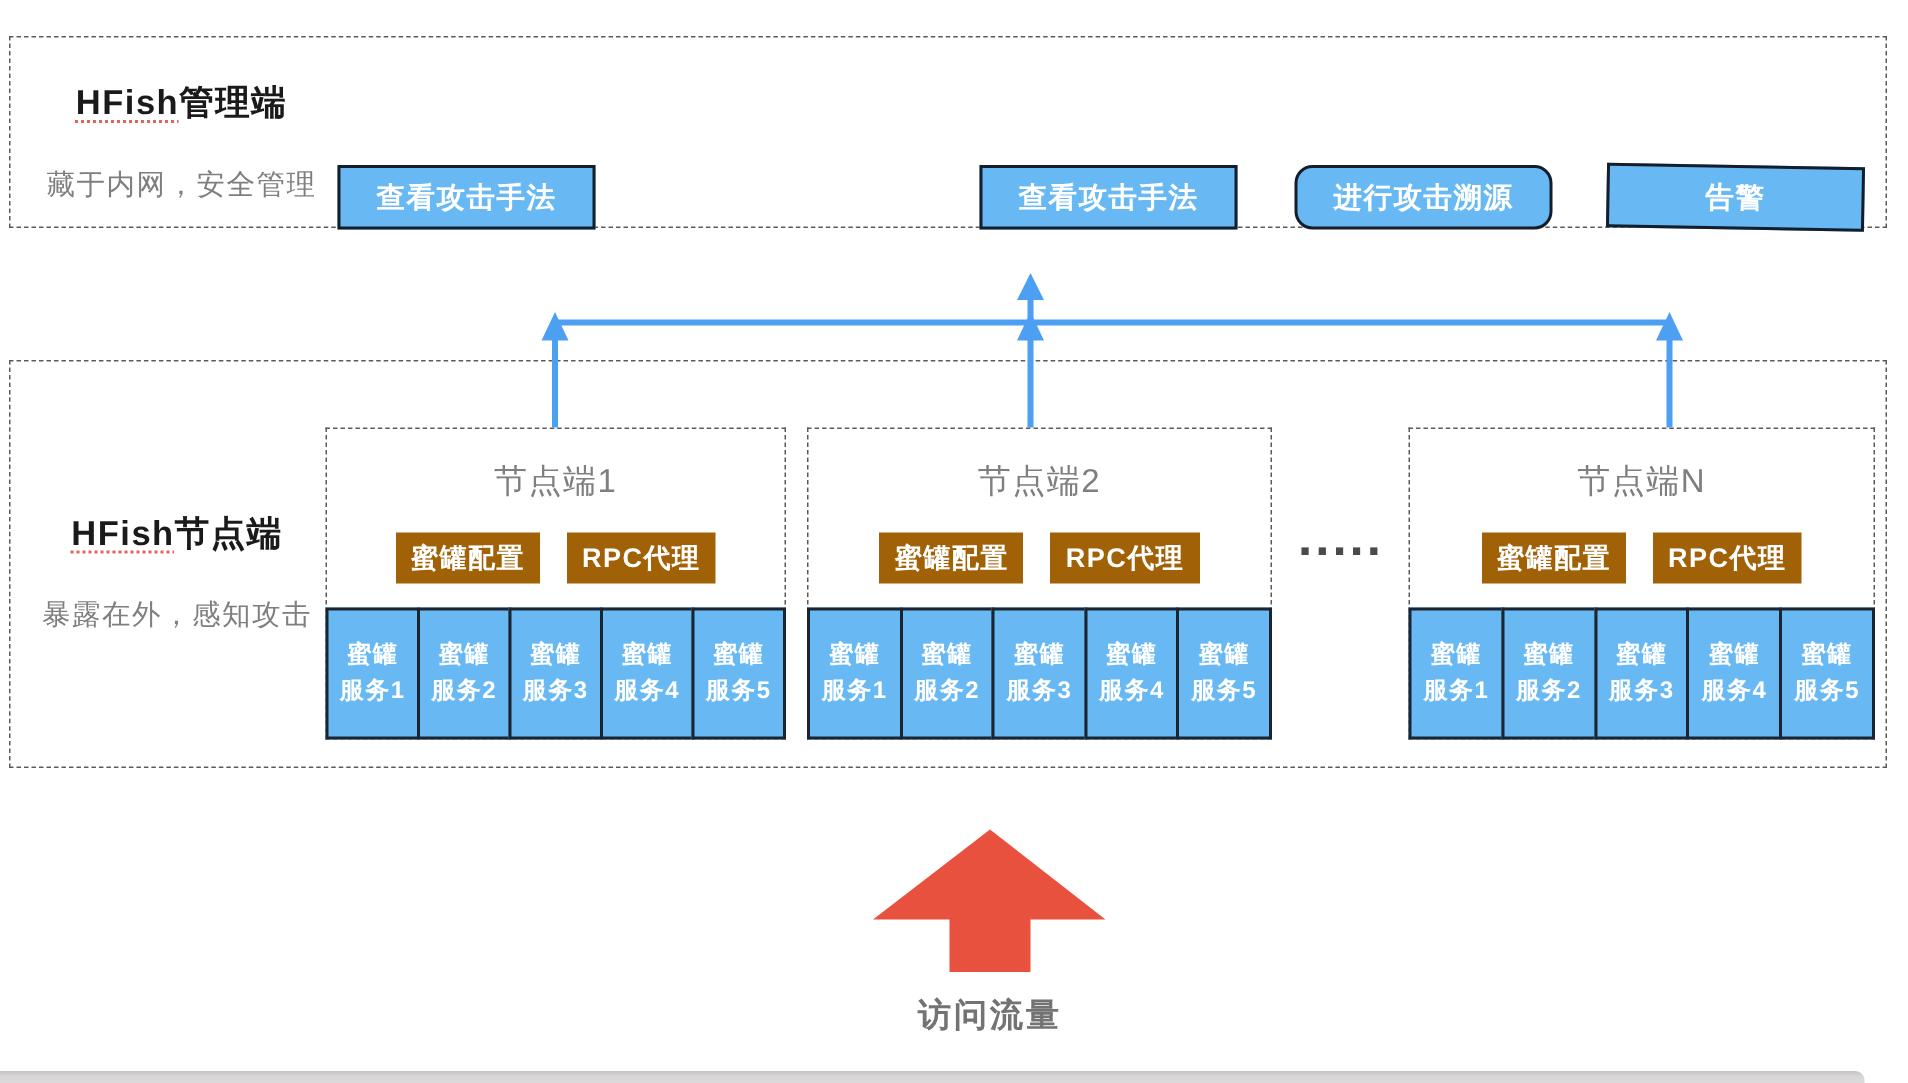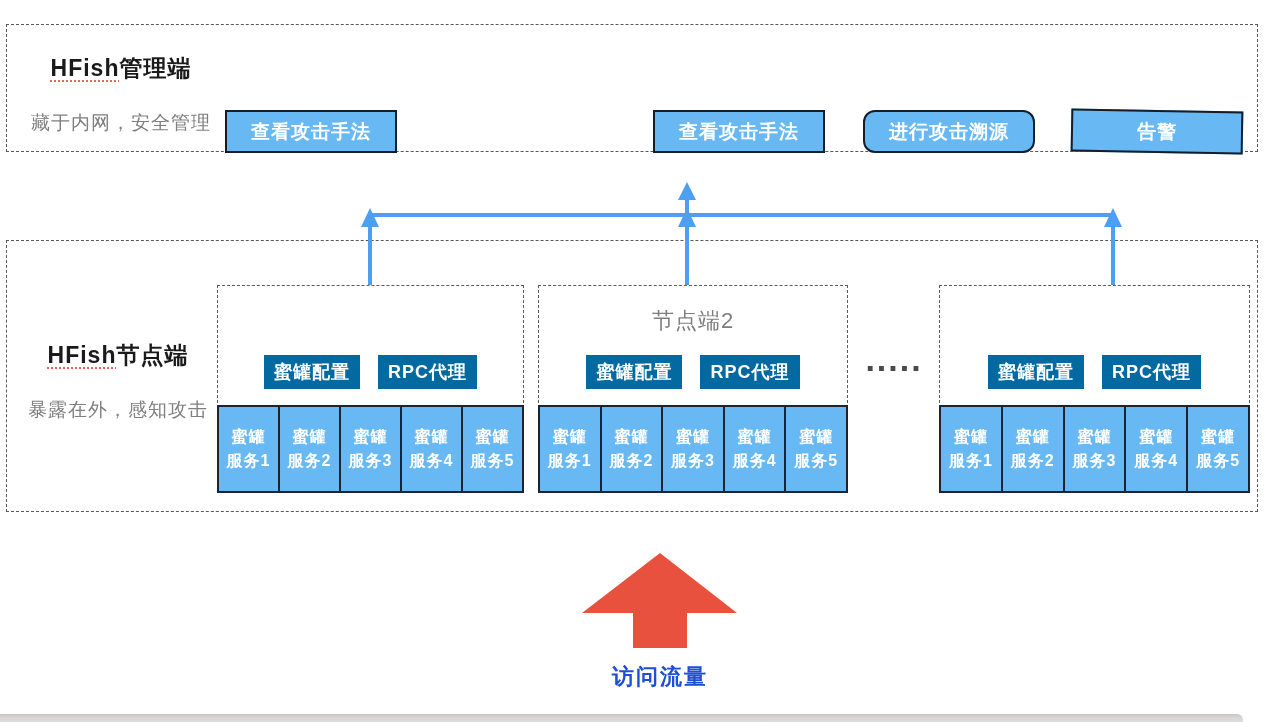--- a/index.html
+++ b/index.html
@@ -53,21 +53,21 @@
   }
   .node-title {
     position: absolute; top: 20px; left: 0; right: 0;
     text-align: center; font-size: 22px; color: #7f7f7f; letter-spacing: 1px;
   }
   .tag-row {
     position: absolute; top: 69px; left: 0; right: 0;
     display: flex; justify-content: center; gap: 18px;
   }
   .tag {
-    background: #0369a1; color: #ffffff; font-size: 18px; font-weight: bold;
+    background: #a16207; color: #ffffff; font-size: 18px; font-weight: bold;
     padding: 5px 10px; letter-spacing: 1px;
   }
   .service-row {
     position: absolute; left: -1px; right: -1px; bottom: -1px; height: 88px;
     display: flex;
   }
   .service-cell {
     flex: 1 1 0; background: #68b9f3; border: 2px solid #1b2430;
     display: flex; flex-direction: column; align-items: center; justify-content: center;
     color: #ffffff; font-size: 16px; font-weight: bold; line-height: 24px;
@@ -83,21 +83,21 @@
 
   
   .overlay-svg {
     position: absolute; left: 0; top: 0; width: 1272px; height: 722px;
     pointer-events: none;
   }
 
   
   .traffic-label {
     position: absolute; left: 560px; top: 662px; width: 200px;
-    text-align: center; font-size: 22px; font-weight: 600; color: #1d4ed8;
+    text-align: center; font-size: 22px; font-weight: 600; color: #737373;
     letter-spacing: 2px;
   }
 
   
   .bottom-bar {
     position: absolute; left: 0; bottom: 0; width: 1243px; height: 8px;
     background: linear-gradient(180deg, #c8c2c2 0%, #d8d5d5 45%, #dddbdb 100%);
     border-top-right-radius: 6px;
   }
 </style>
@@ -129,20 +129,21 @@
 <div class="dashed-panel node-panel"></div>
 
 <div class="side-label" style="left:4px; top:340px;">
   <div class="side-title">
     <span class="squiggle">HFish</span><span>节点端</span>
   </div>
   <div class="side-sub">暴露在外，感知攻击</div>
 </div>
 
 <div class="node-box" style="left:217px; width:307px;">
+  <div class="node-title">节点端1</div>
   <div class="tag-row">
     <span class="tag">蜜罐配置</span>
     <span class="tag">RPC代理</span>
   </div>
   <div class="service-row">
     <div class="service-cell">
         <span>蜜罐</span>
         <span>服务1</span>
       </div>
     <div class="service-cell">
@@ -190,20 +191,21 @@
     <div class="service-cell">
         <span>蜜罐</span>
         <span>服务5</span>
       </div>
   </div>
 </div>
 
 <div class="dots">.....</div>
 
 <div class="node-box" style="left:939px; width:311px;">
+  <div class="node-title">节点端N</div>
   <div class="tag-row">
     <span class="tag">蜜罐配置</span>
     <span class="tag">RPC代理</span>
   </div>
   <div class="service-row">
     <div class="service-cell">
         <span>蜜罐</span>
         <span>服务1</span>
       </div>
     <div class="service-cell">

